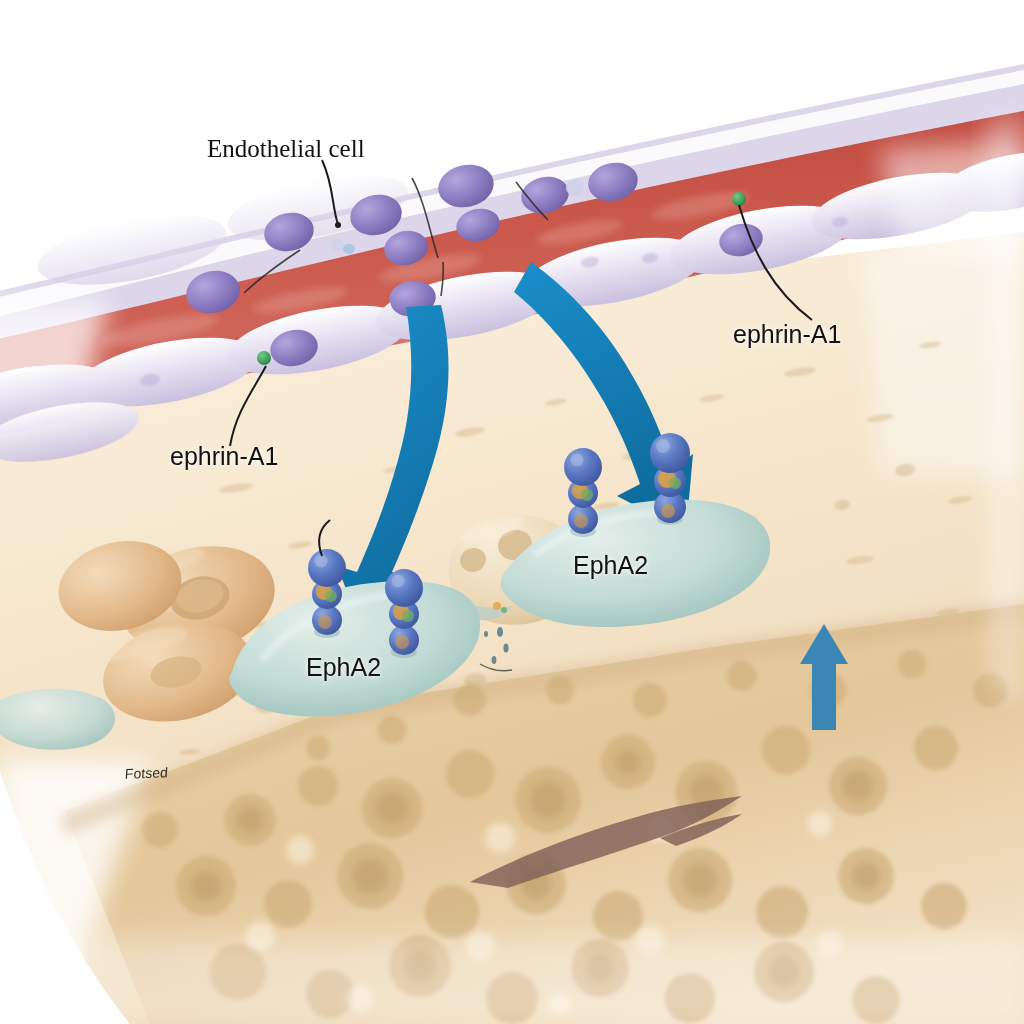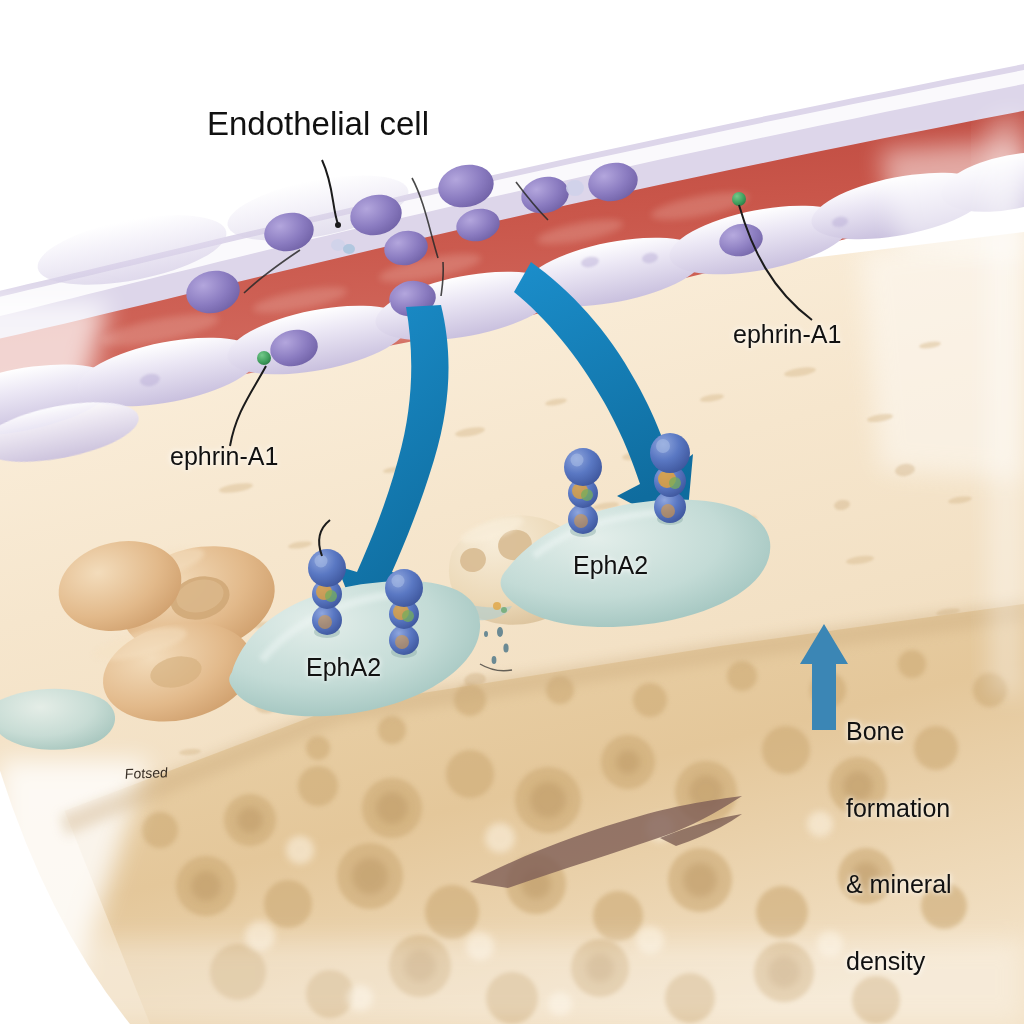--- a/index.html
+++ b/index.html
@@ -2,21 +2,21 @@
 <html><head>
 <meta charset="utf-8">
 <title>EphA2 / ephrin-A1 bone signaling illustration</title>
 <style>
   html,body{margin:0;padding:0;background:#ffffff;}
   body{font-family:"Liberation Sans",sans-serif;}
   #stage{position:relative;width:1024px;height:1024px;overflow:hidden;background:#ffffff;}
   #art{position:absolute;inset:0;width:1024px;height:1024px;}
   .lbl{position:absolute;color:#111111;font-family:"Liberation Sans",sans-serif;white-space:pre;line-height:1.02;
        text-shadow:0 0 4px rgba(255,255,255,.85),0 0 9px rgba(255,255,255,.6);}
-  #lbl-endothelial{left:207px;top:107px;font-size:33px;}
+  #lbl-endothelial{left:207px;top:136px;font-size:25px;font-family:Liberation Serif, serif;}
   #lbl-ephrin-right{left:733px;top:322px;font-size:25px;}
   #lbl-ephrin-left{left:170px;top:444px;font-size:25px;}
   #lbl-epha2-left{left:306px;top:655px;font-size:25px;}
   #lbl-epha2-right{left:573px;top:553px;font-size:25px;}
   #lbl-bonebox{left:846px;top:668px;font-size:25px;}
   #lbl-bonebox div{margin:0;}
   #lbl-artifact{left:125px;top:766px;font-size:14px;color:#2a2118;opacity:.92;
        transform:skewX(-6deg) rotate(-2deg);text-shadow:none;font-family:"Liberation Sans",sans-serif;}
 </style>
 </head>
@@ -443,22 +443,16 @@
 <div class="lbl" id="lbl-endothelial">Endothelial cell</div>
 
 <div class="lbl" id="lbl-ephrin-right">ephrin-A1</div>
 
 <div class="lbl" id="lbl-ephrin-left">ephrin-A1</div>
 
 <div class="lbl" id="lbl-epha2-left">EphA2</div>
 
 <div class="lbl" id="lbl-epha2-right">EphA2</div>
 
-<div class="lbl" id="lbl-bonebox">
-  <div>Bone</div>
-  <div>formation</div>
-  <div>&amp; mineral</div>
-  <div>density</div>
+
+<div class="lbl" id="lbl-artifact">Fotsed</div>
+
 </div>
 
-<div class="lbl" id="lbl-artifact">Fotsed</div>
-
-</div>
-
 </body></html>

